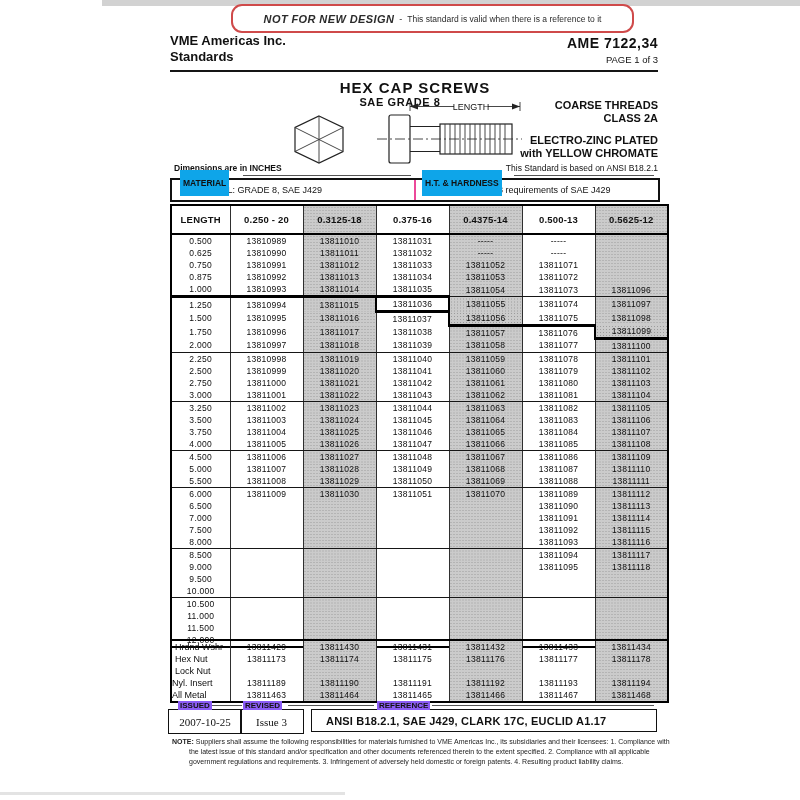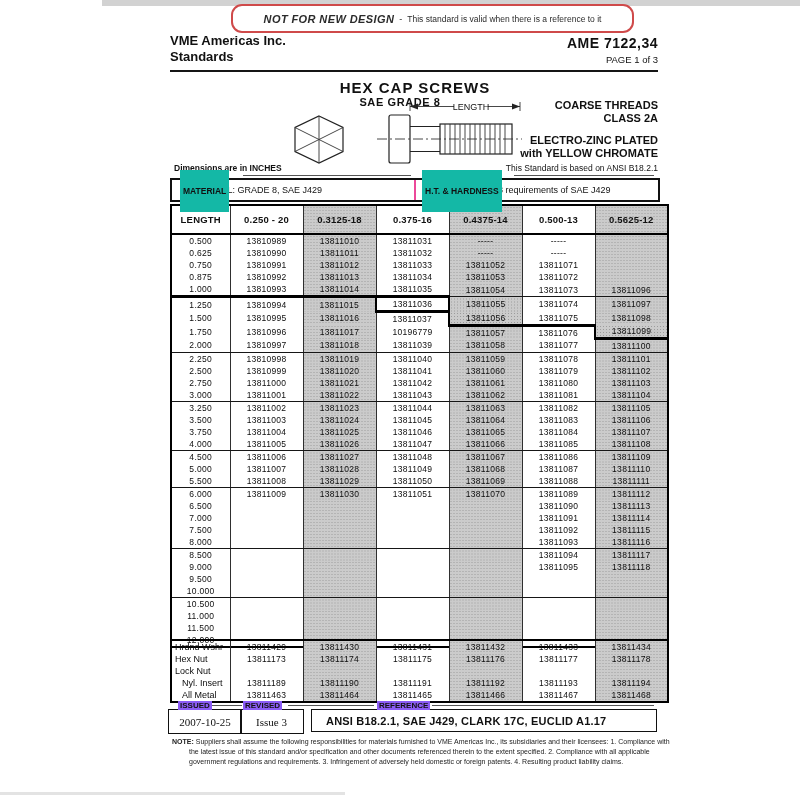--- a/index.html
+++ b/index.html
@@ -33,21 +33,21 @@
   .based-on{left:430px;top:163px;width:228px;text-align:right;font-size:8.5px;}
   .dims-note{left:174px;top:163px;font-size:8.5px;font-weight:bold;}
 
   .drawing{left:272px;top:97px;}
 
   
   .mat-box{left:170px;top:178px;width:486px;height:20px;border:2px solid #111;display:flex;}
   .mat-cell{width:50%;display:flex;align-items:center;font-size:9px;}
   .mat-cell.left{padding-left:32px;box-sizing:border-box;}
   .mat-cell.right{border-left:2px solid #ec4899;justify-content:center;}
-  .mat-label{font-size:8.5px;font-weight:bold;background:#14b8a6;padding:16px 3px;z-index:2;}
+  .mat-label{font-size:8.5px;font-weight:bold;background:#0ea5e9;padding:8px 3px;z-index:2;}
   .lbl-material{left:180px;top:170px;}
   .lbl-hardness{left:422px;top:170px;}
   .mat-line1{left:243px;top:175px;width:168px;height:1px;background:#555;}
   .mat-line2{left:514px;top:175px;width:140px;height:1px;background:#555;}
 
   
   table{border-collapse:collapse;table-layout:fixed;}
   .main-table{left:170px;top:204px;}
   .acc-table{left:170px;top:639px;}
   .main-table table,.acc-table table{border:2.5px solid #000;width:497px;}
@@ -57,21 +57,21 @@
   td{height:12px;font-size:8.5px;letter-spacing:.3px;color:#0d0d0d;}
   .shade{background-color:#cbcbcb;
          background-image:radial-gradient(#9c9c9c 0.6px, rgba(0,0,0,0) 0.75px);
          background-size:3px 3px;}
   td.grp{border-bottom:1.6px solid #161616;}
   td.hb{border-bottom:3px solid #000;}
   td.hl{border-left:2.5px solid #000;}
   td.hr{border-right:2.5px solid #000;}
   .acc-table td{height:12px;}
   .acc-table td.lbl{text-align:left;padding-left:3px;font-size:9px;letter-spacing:0;}
-  .acc-table td.lbl.sub{padding-left:10px;}
+  .acc-table td.lbl.sub{padding-left:0;}
 
   
   .foot-label{font-size:8px;font-weight:bold;background:#8b5cf6;padding:0 2px;z-index:2;}
   .lbl-issued{left:178px;top:701px;}
   .lbl-revised{left:243px;top:701px;}
   .lbl-reference{left:377px;top:701px;}
   .foot-line1{left:212px;top:705px;width:30px;height:1px;background:#555;}
   .foot-line2{left:288px;top:705px;width:86px;height:1px;background:#555;}
   .foot-line3{left:432px;top:705px;width:222px;height:1px;background:#555;}
   .issued-box{left:168px;top:709px;width:72px;height:23px;border:1.5px solid #111;
@@ -250,21 +250,21 @@
             <td class="shade">13811016</td>
             <td>13811037</td>
             <td class="shade hb hl">13811056</td>
             <td class="hb">13811075</td>
             <td class="shade">13811098</td>
           </tr>
           <tr>
             <td>1.750</td>
             <td>13810996</td>
             <td class="shade">13811017</td>
-            <td>10196779</td>
+            <td>13811038</td>
             <td class="shade">13811057</td>
             <td>13811076</td>
             <td class="shade hb hl">13811099</td>
           </tr>
           <tr>
             <td class="grp">2.000</td>
             <td class="grp">13810997</td>
             <td class="shade grp">13811018</td>
             <td class="grp">13811039</td>
             <td class="shade grp">13811058</td>

